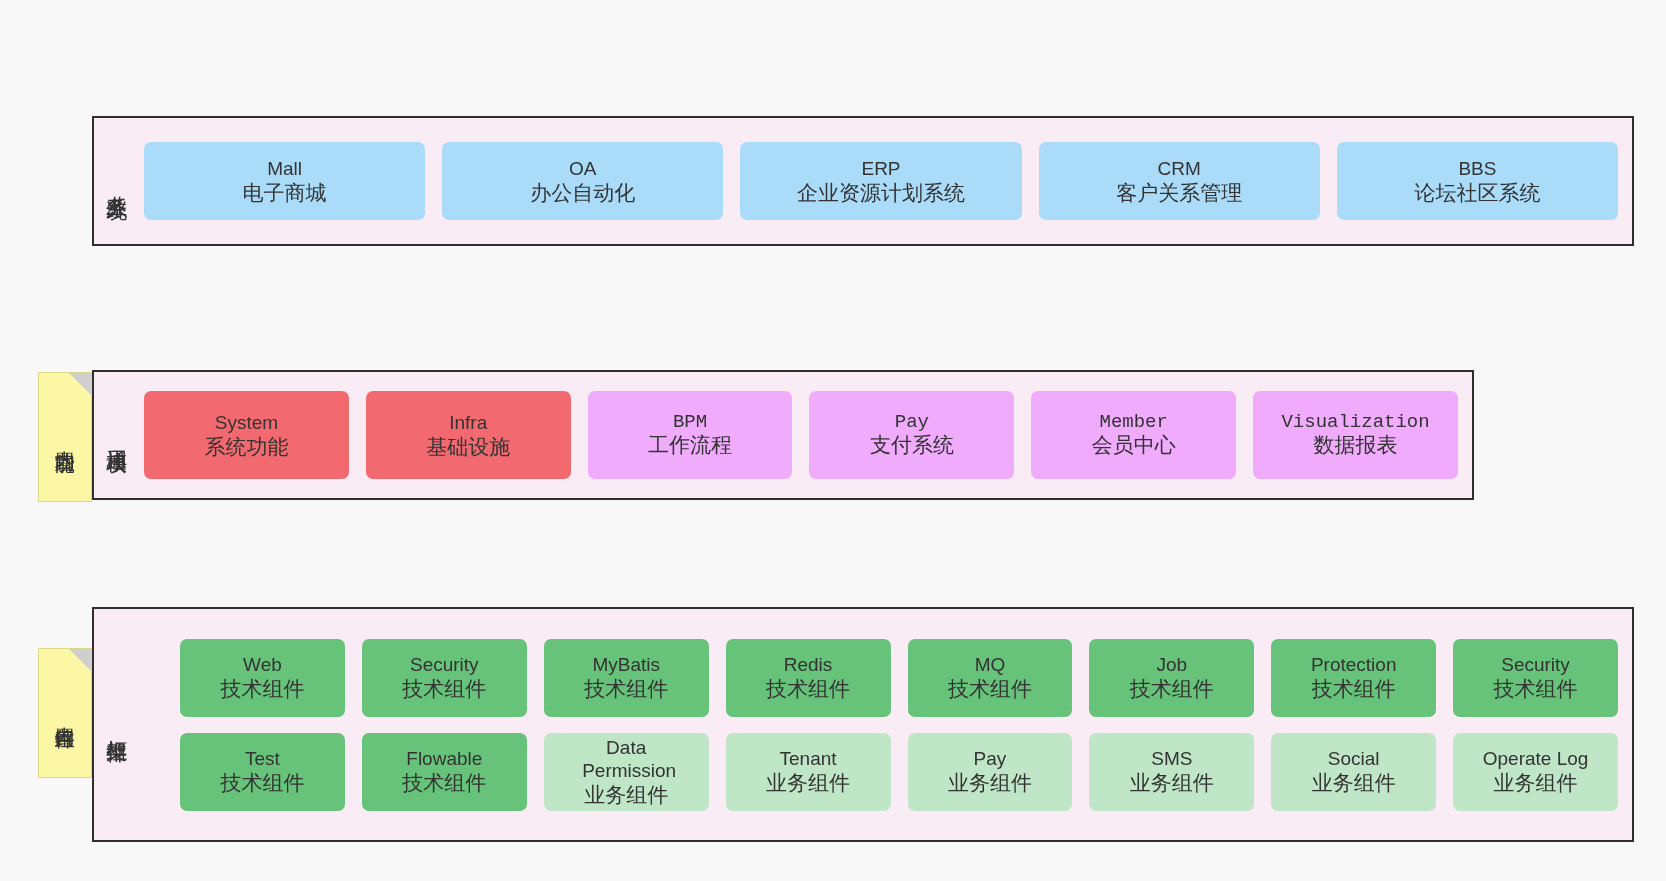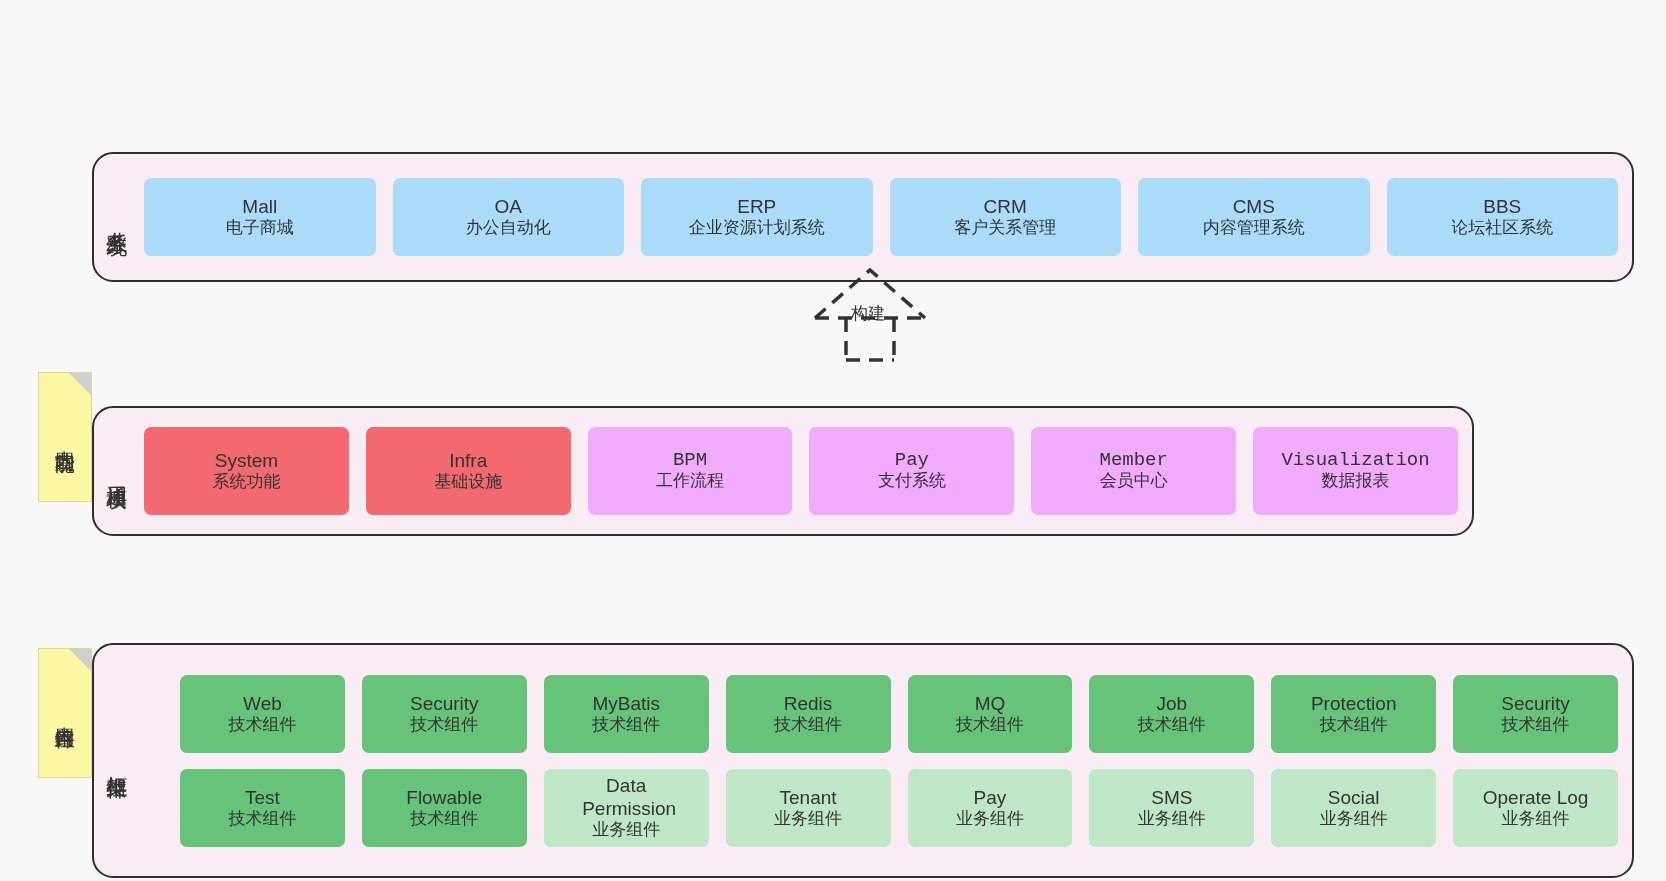--- a/index.html
+++ b/index.html
@@ -19,25 +19,24 @@
   .canvas {
     position: absolute;
     inset: 0;
   }
 
   
   .layer {
     position: absolute;
     background: #f9ecf4;
     border: 2px solid #2f2f2f;
-    border-radius: 21px;
+    border-radius: 0;
     box-sizing: border-box;
     display: flex;
     align-items: stretch;
-    margin-top: 36px;
   }
   .layer-label {
     flex: 0 0 auto;
     width: 46px;
     display: flex;
     align-items: center;
     justify-content: center;
     font-size: 21px;
     line-height: 1.12;
     letter-spacing: 1px;
@@ -68,21 +67,21 @@
     flex-direction: column;
     align-items: center;
     justify-content: center;
     text-align: center;
     line-height: 1.22;
     padding: 6px 4px;
     box-sizing: border-box;
     color: #333333;
   }
   .box .t1 { font-size: 19px; }
-  .box .t2 { font-size: 17px; }
+  .box .t2 { font-size: 21px; }
 
   .h-sys  { height: 78px; }
   .h-mod  { height: 88px; }
   .h-comp { height: 78px; }
 
   .c-blue       { background: #aadcfa; }
   .c-red        { background: #f26a70; }
   .c-pink       { background: #f0abfc; font-family: Liberation Mono, monospace; }
   .c-green      { background: #67c37a; }
   .c-lightgreen { background: #bfe6c6; }
@@ -149,40 +148,28 @@
         </div>
         <div class="box c-blue h-sys">
           <span class="t1">ERP</span>
           <span class="t2">企业资源计划系统</span>
         </div>
         <div class="box c-blue h-sys">
           <span class="t1">CRM</span>
           <span class="t2">客户关系管理</span>
         </div>
         <div class="box c-blue h-sys">
-          <span class="t1">CMS</span>
-          <span class="t2">内容管理系统</span>
-        </div>
-        <div class="box c-blue h-sys">
           <span class="t1">BBS</span>
           <span class="t2">论坛社区系统</span>
         </div>
 
       </div>
     </div>
   </div>
 
-  <div class="arrow" style="left:795px; top:262px; width:150px; height:100px;">
-    <svg width="150" height="100" viewBox="0 0 150 100">
-      <path d="M20 56 L75 8 L130 56" fill="none" stroke="#333333" stroke-width="3.5" stroke-dasharray="14 9" stroke-linecap="butt"></path>
-      <path d="M20 56 L130 56" fill="none" stroke="#333333" stroke-width="3.5" stroke-dasharray="14 9"></path>
-      <path d="M51 56 L51 98 M99 56 L99 98 M51 98 L99 98" fill="none" stroke="#333333" stroke-width="3.5" stroke-dasharray="14 9"></path>
-    </svg>
-    <span class="arrow-label" style="left:56px; top:40px;">构建</span>
-  </div>
 
   <div class="layer" style="left:92px; top:370px; width:1382px; height:130px;">
     <div class="layer-label">通用模块</div>
     <div class="layer-body">
       <div class="row">
 
         <div class="box c-red h-mod">
           <span class="t1">System</span>
           <span class="t2">系统功能</span>
         </div>

